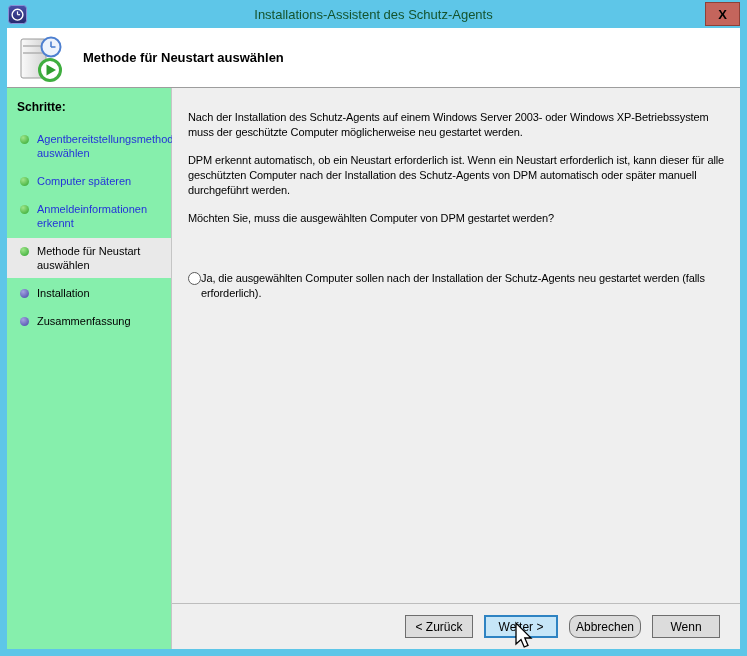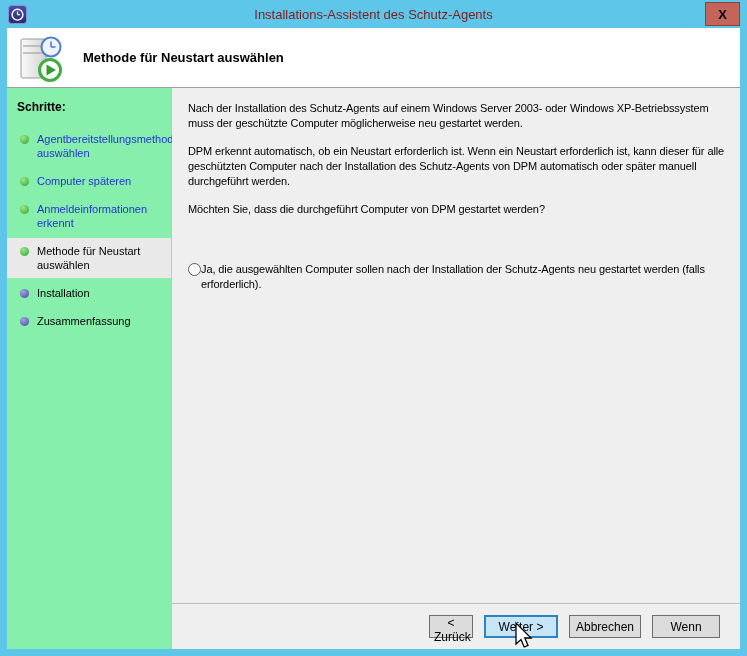--- a/index.html
+++ b/index.html
@@ -14,21 +14,21 @@
   }
   *{box-sizing:border-box;}
   html,body{margin:0;padding:0;background:#444;}
   body{font-family:"Liberation Sans","DejaVu Sans",sans-serif;}
 
   .window{position:relative;width:747px;height:656px;background:var(--accent);overflow:hidden;}
 
   
   .titlebar{position:relative;height:28px;display:flex;align-items:center;}
   .titlebar-icon{margin-left:8px;width:19px;height:19px;flex:0 0 auto;}
-  .title-text{position:absolute;left:0;right:0;text-align:center;font-size:13px;color:#7f1d1d;}
+  .title-text{position:absolute;left:0;right:0;text-align:center;font-size:13px;color:#14532d;}
   .close-btn{position:absolute;right:7px;top:2px;width:35px;height:24px;
     background:var(--close-bg);border:1px solid var(--close-border);
     display:flex;align-items:center;justify-content:center;
     font-weight:bold;font-size:13px;color:#000;cursor:default;transform:none;}
 
   
   .frame{position:absolute;left:7px;top:28px;right:7px;bottom:7px;background:#fff;
     display:flex;flex-direction:column;}
 
   .header{height:60px;background:#fff;border-bottom:1px solid #9d9d9d;
@@ -49,38 +49,38 @@
     background:radial-gradient(circle at 35% 30%,#9fe68a,var(--bullet-done));}
   .step.upcoming .bullet{
     background:radial-gradient(circle at 35% 30%,#a3a3e0,var(--bullet-upcoming));}
   .step-label{font-size:11px;line-height:14px;color:#000;}
   .step-label.link{color:var(--link-blue);}
 
   
   .main{flex:1;background:#efefef;display:flex;flex-direction:column;min-width:0;}
   .content{flex:1;padding:13px 8px 0 16px;font-size:11px;line-height:15px;
     letter-spacing:-0.1px;color:#000;}
-  .content p{margin:0 0 13px 0;max-width:545px;}
+  .content p{margin:9px 0 13px 0;max-width:545px;}
 
   .options{margin-top:45px;}
   .option{display:flex;align-items:flex-start;margin-bottom:11px;max-width:545px;}
   .radio{width:13px;height:13px;border-radius:50%;border:1px solid #5a5a5a;background:#fff;
     flex:0 0 auto;margin-top:1px;position:relative;}
   .option.selected .radio::after{content:"";position:absolute;left:3px;top:3px;width:5px;height:5px;
     border-radius:50%;background:#1a1a1a;}
   .option-label{font-size:11px;line-height:15px;}
 
   
   .buttonbar{flex:0 0 auto;height:46px;border-top:1px solid #bdbdbd;
     display:flex;align-items:center;justify-content:flex-end;gap:11px;padding-right:20px;}
   .btn{height:23px;font-size:12px;font-family:inherit;color:#000;
     background:#dcdcdc;border:1px solid #6e6e6e;padding:0 4px;cursor:default;}
-  .btn-back{width:44px;}
+  .btn-back{width:68px;}
   .btn-next{width:74px;background:var(--next-bg);border:2px solid var(--next-border);}
-  .btn-cancel{width:72px;}
+  .btn-cancel{width:72px;border-radius:9px;}
   .btn-help{width:68px;}
 
   .cursor{position:absolute;left:511px;top:621px;width:22px;height:30px;pointer-events:none;z-index:50;}
 </style>
 </head>
 <body>
 
 <div class="window">
 
   <div class="titlebar">
@@ -157,21 +157,21 @@
     <span class="step-label">Zusammenfassung</span>
   </div>
 </div>
       </div>
 
       <div class="main">
         <div class="content">
           <div>
               <p>Nach der Installation des Schutz-Agents auf einem Windows Server 2003- oder Windows XP-Betriebssystem muss der geschützte Computer möglicherweise neu gestartet werden.</p>
               <p>DPM erkennt automatisch, ob ein Neustart erforderlich ist. Wenn ein Neustart erforderlich ist, kann dieser für alle geschützten Computer nach der Installation des Schutz-Agents von DPM automatisch oder später manuell durchgeführt werden.</p>
-              <p>Möchten Sie, dass die durchgeführt Computer von DPM gestartet werden?</p>
+              <p>Möchten Sie, muss die ausgewählten Computer von DPM gestartet werden?</p>
             </div>
           <div class="options">
   <div class="option">
     <span class="radio"></span>
     <span class="option-label">Ja, die ausgewählten Computer sollen nach der Installation der Schutz-Agents neu gestartet werden (falls erforderlich).</span>
   </div>
 
 </div>
         </div>
 

